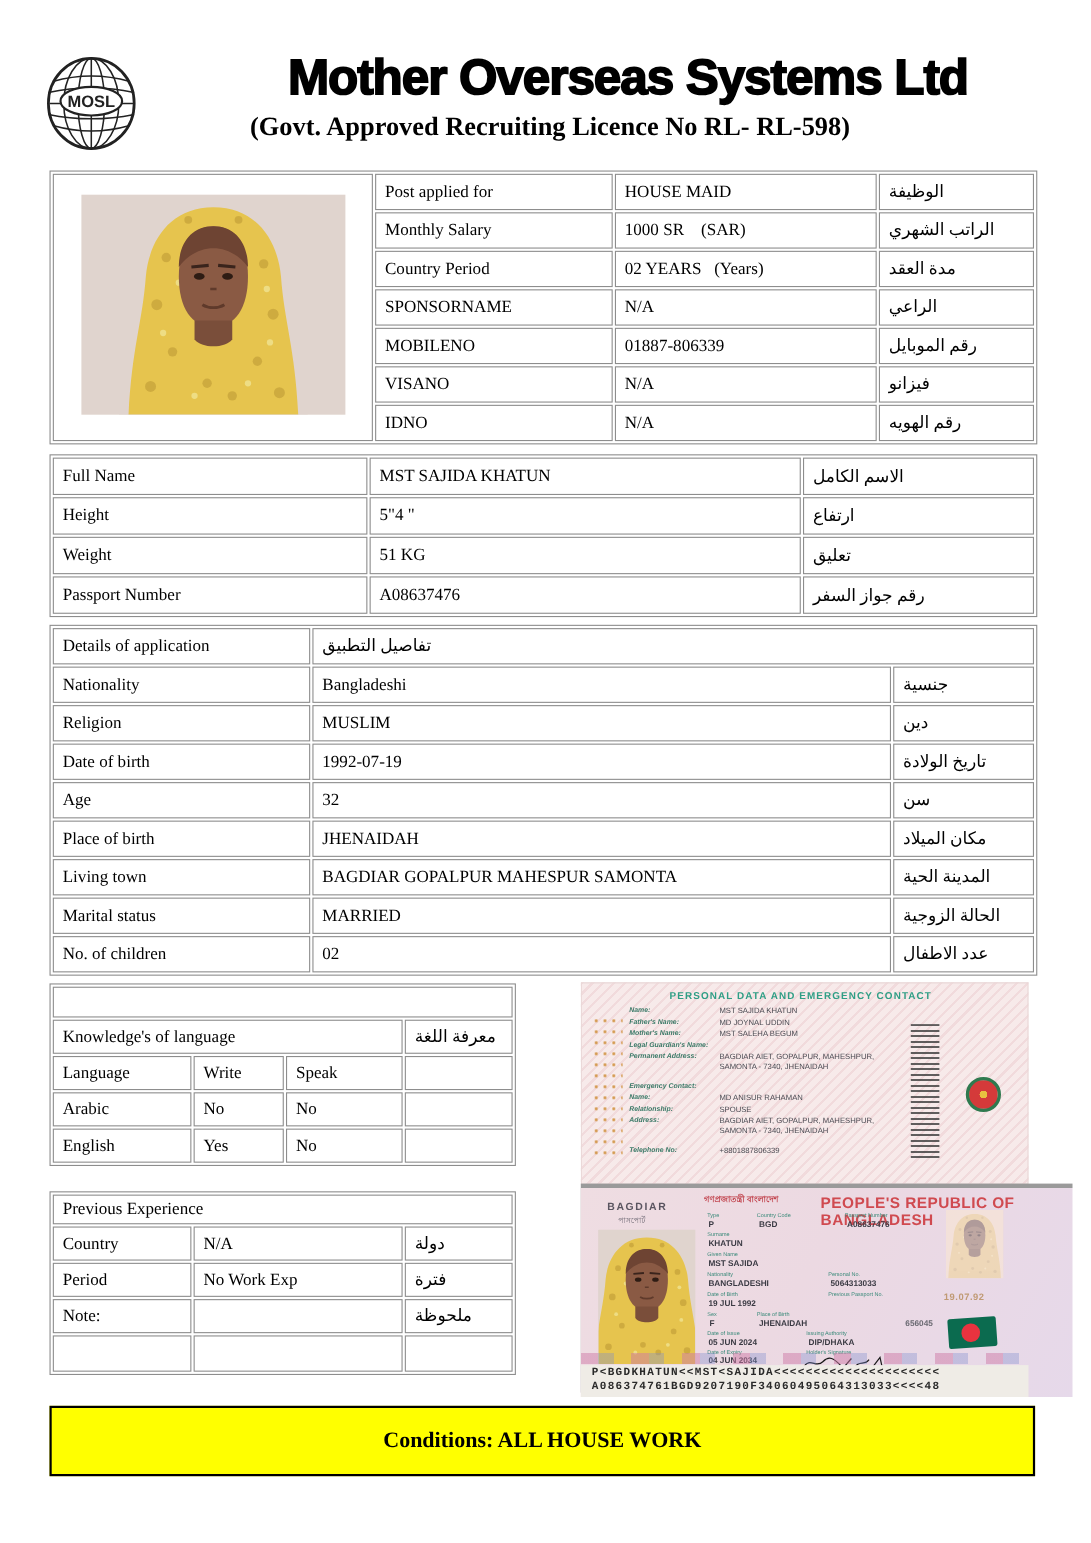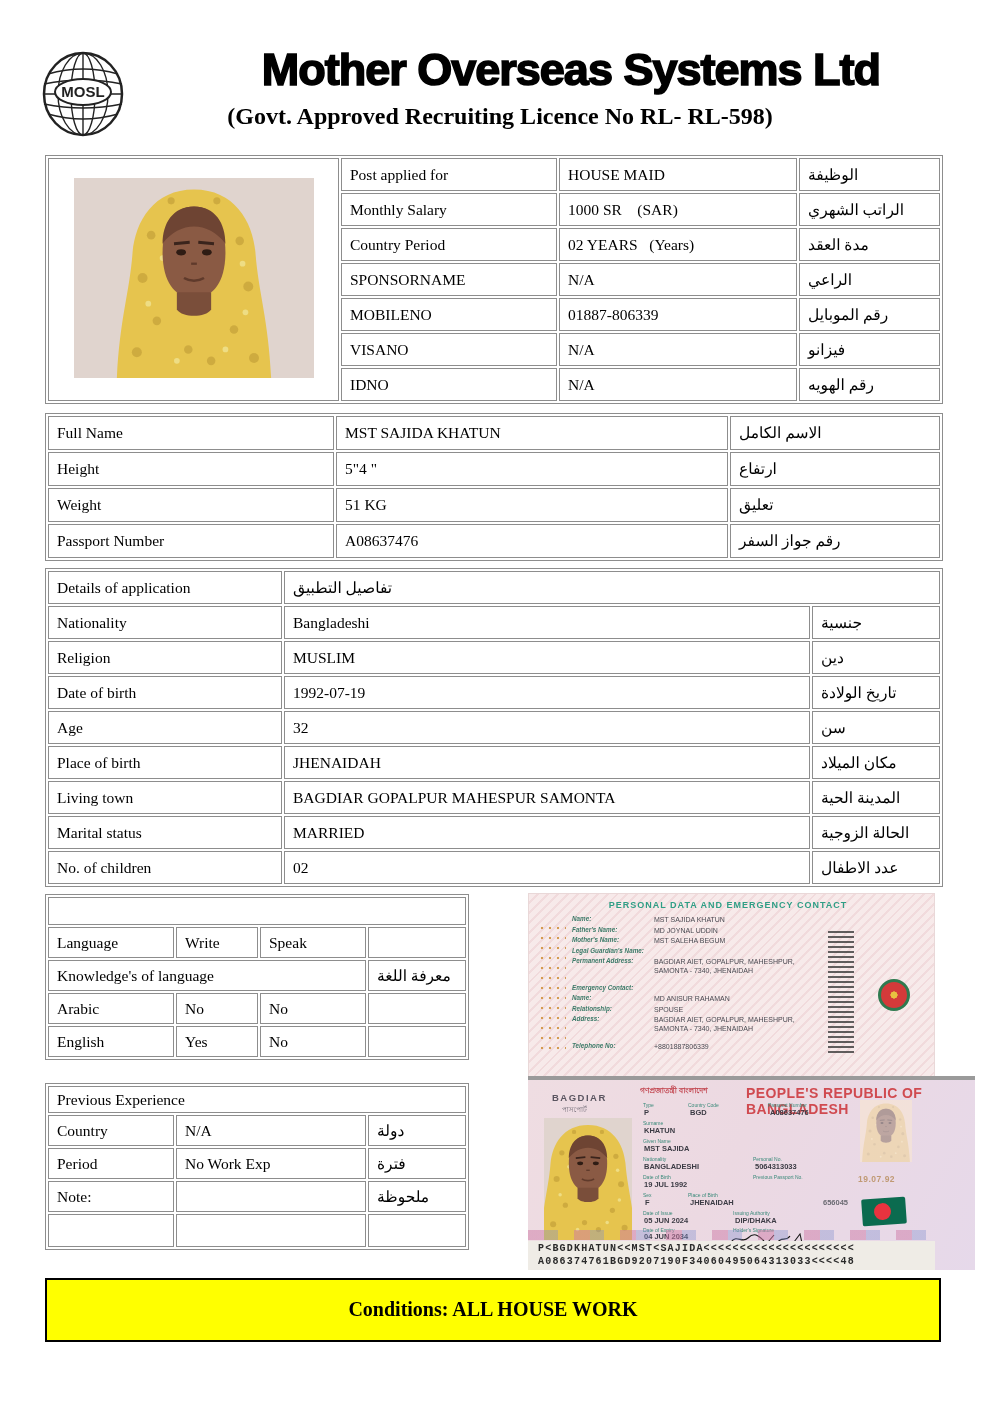--- a/index.html
+++ b/index.html
@@ -265,28 +265,28 @@
       <col style="width:126px">
       <col style="width:82px">
       <col style="width:106px">
       <col>
     </colgroup>
   <tbody>
       <tr>
         <td colspan="4" style="height:24px"></td>
       </tr>
   <tr>
+    <td colspan="3">Knowledge's of language</td>
+    <td class="ar">معرفة اللغة</td>
+  </tr>
+  <tr>
     <td>Language</td>
     <td>Write</td>
     <td>Speak</td>
     <td></td>
-  </tr>
-  <tr>
-    <td colspan="3">Knowledge's of language</td>
-    <td class="ar">معرفة اللغة</td>
   </tr>
   <tr>
     <td>Arabic</td>
     <td>No</td>
     <td>No</td>
     <td></td>
   </tr>
   <tr>
     <td>English</td>
     <td>Yes</td>

